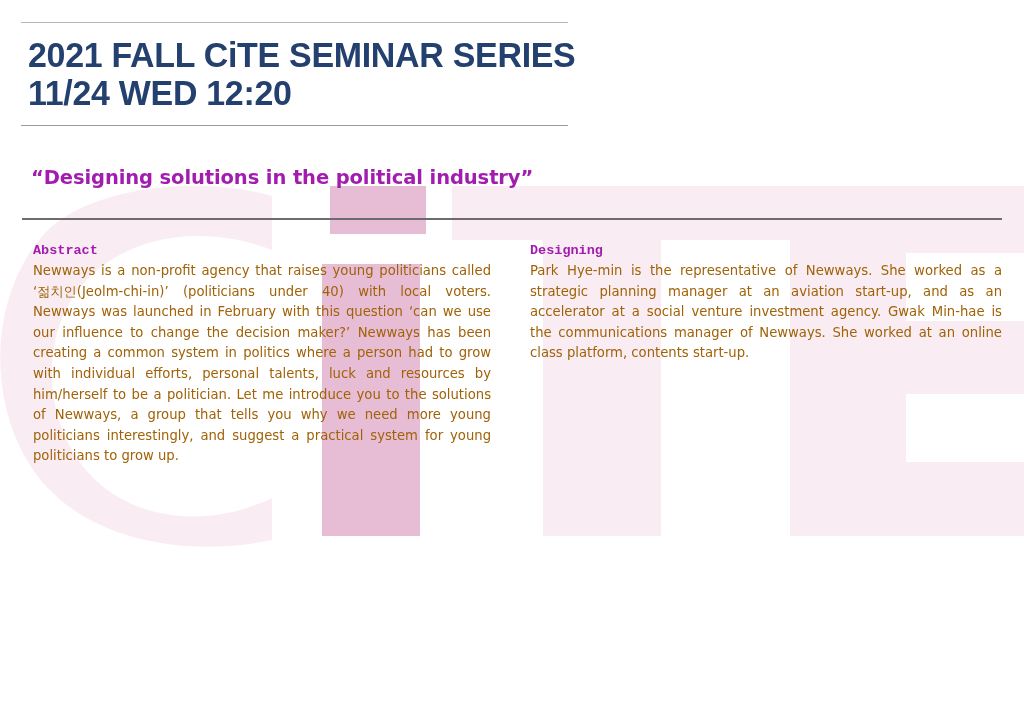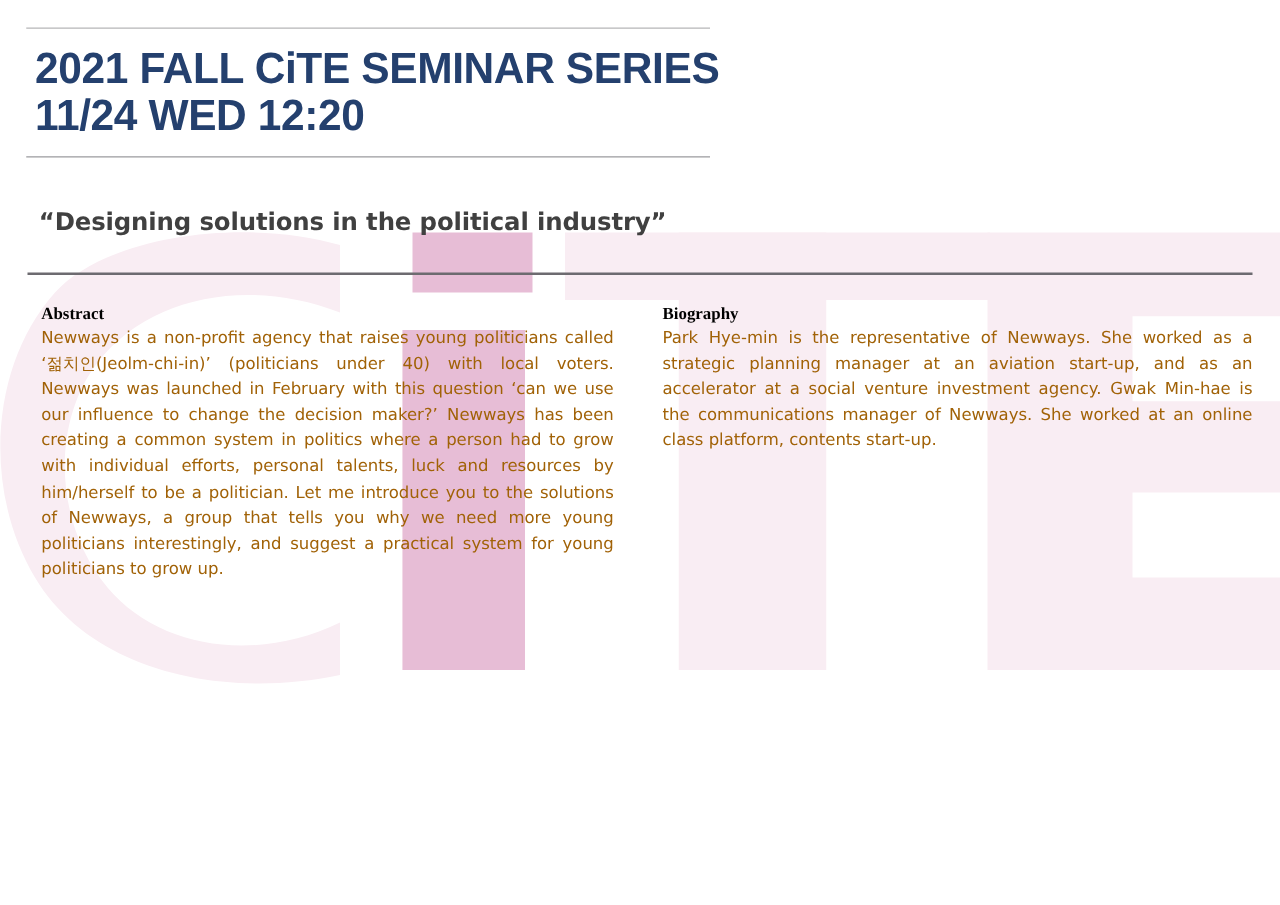--- a/index.html
+++ b/index.html
@@ -77,37 +77,37 @@
     font-stretch: condensed;
     transform: scaleX(0.97);
     transform-origin: left top;
     white-space: pre-line;
   }
 
   #talk-title {
     position: absolute;
     left: 31px;
     top: 166px;
-    color: #404040;
+    color: #a21caf;
     font-family: "DejaVu Sans", sans-serif;
     font-weight: bold;
     font-size: 19.5px;
     letter-spacing: -0.1px;
   }
 
   .column {
     position: absolute;
     top: 242px;
   }
   #abstract-col { left: 33px;  width: 458px; }
   #biography-col { left: 530px; width: 472px; }
 
   .col-heading {
-    color: #000000;
-    font-family: Liberation Serif, serif;
+    color: #a21caf;
+    font-family: Liberation Mono, monospace;
     font-weight: bold;
     font-size: 13.5px;
     line-height: 18px;
     margin: 0 0 1px 0;
   }
   .col-body {
     color: #a16207;
     font-family: "DejaVu Sans", sans-serif;
     font-size: 13.2px;
     line-height: 20.6px;
@@ -175,18 +175,18 @@
     <div id="talk-title">“Designing solutions in the political industry”</div>
 
     <div class="rule-section"></div>
 
     <div class="column" id="abstract-col">
       <h2 class="col-heading">Abstract</h2>
       <p class="col-body"> Newways is a non-profit agency that raises young politicians called ‘젊치인(Jeolm-chi-in)’ (politicians under 40) with local voters. Newways was launched in February with this question ‘can we use our influence to change the decision maker?’ Newways has been creating a common system in politics where a person had to grow with individual efforts, personal talents, luck and resources by him/herself to be a politician. Let me introduce you to the solutions of Newways, a group that tells you why we need more young politicians interestingly, and suggest a practical system for young politicians to grow up.</p>
     </div>
 
     <div class="column" id="biography-col">
-      <h2 class="col-heading">Biography</h2>
+      <h2 class="col-heading">Designing</h2>
       <p class="col-body"> Park Hye-min is the representative of Newways. She worked as a strategic planning manager at an aviation start-up, and as an accelerator at a social venture investment agency. Gwak Min-hae is the communications manager of Newways. She worked at an online class platform, contents start-up.</p>
     </div>
 
   </div>
 </div>
 
 </body></html>

